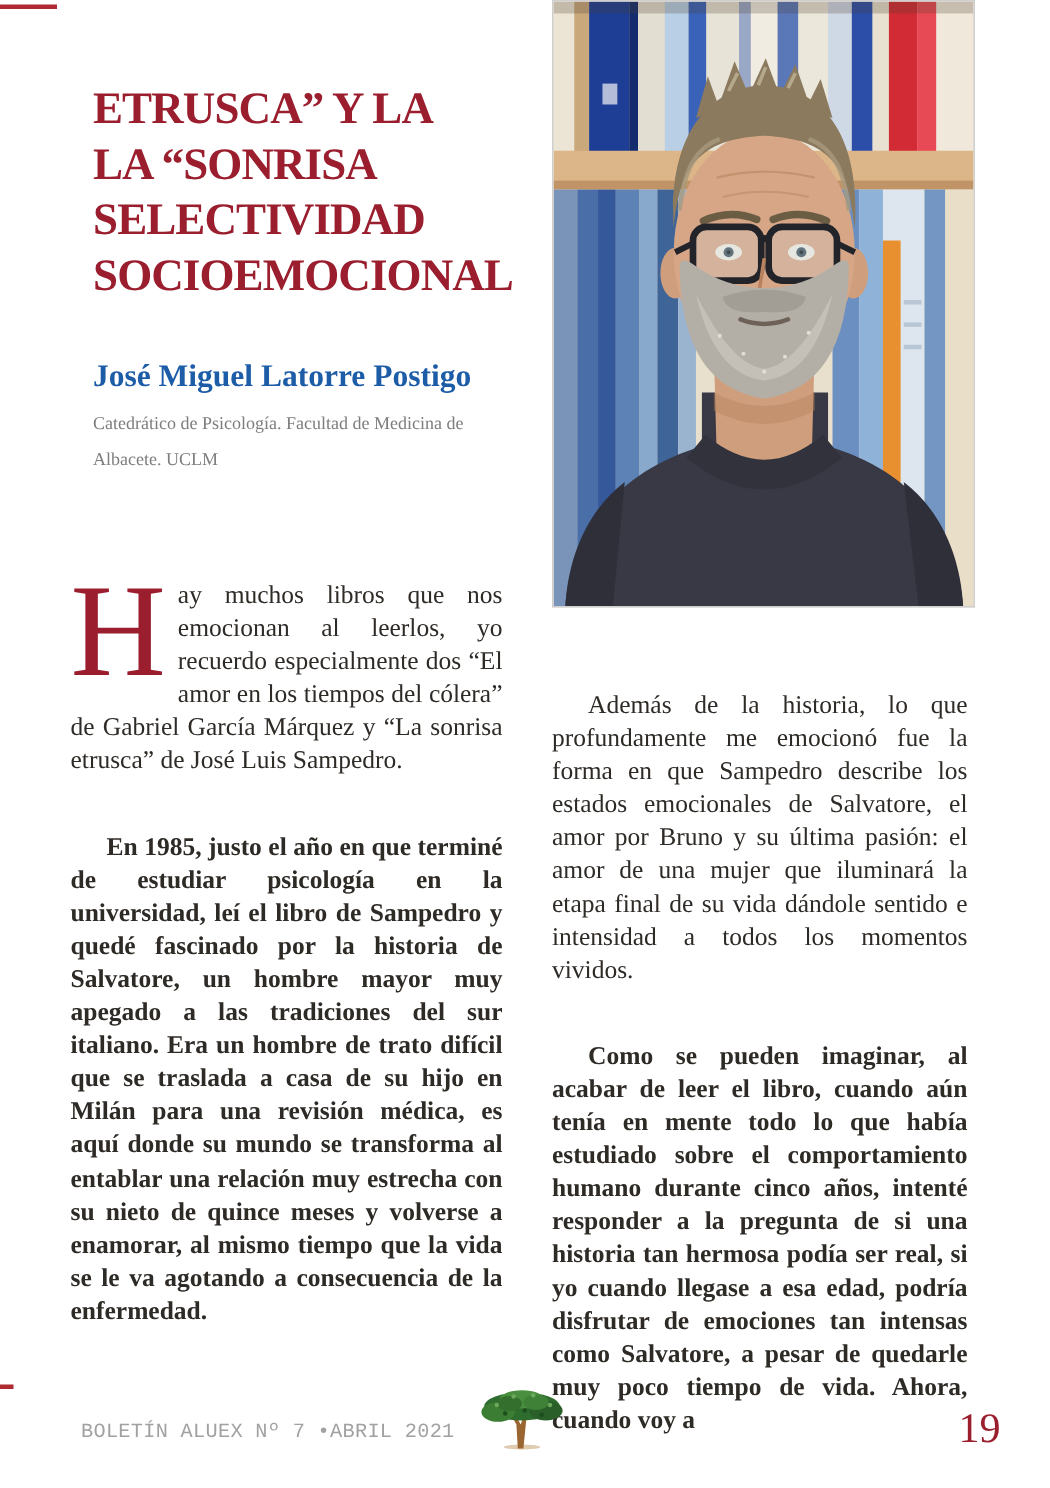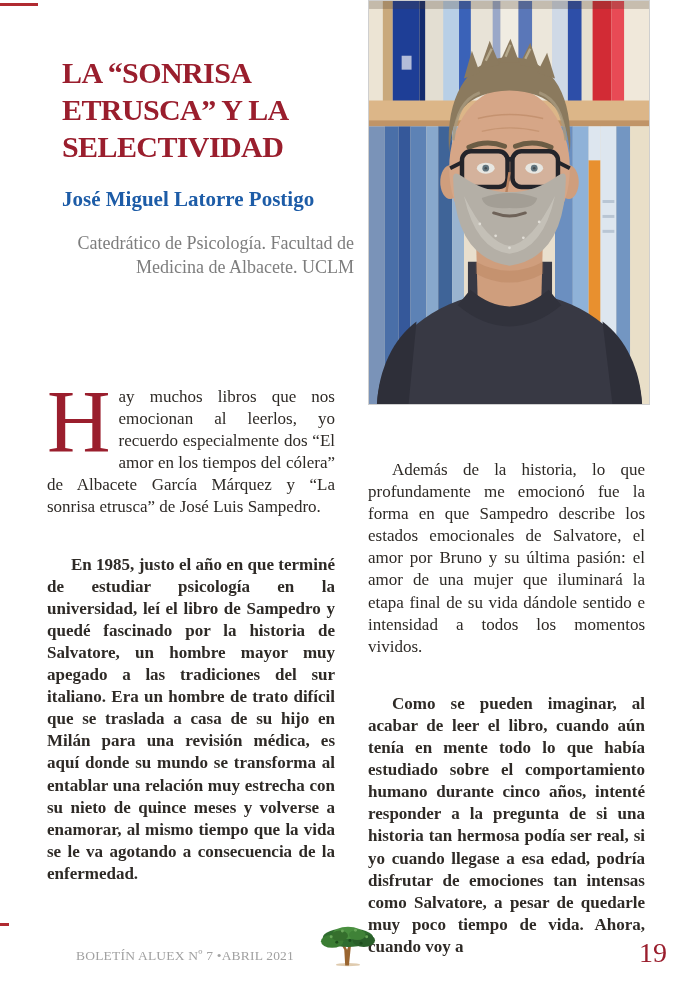--- a/index.html
+++ b/index.html
@@ -20,33 +20,32 @@
   .header { position:absolute; left:62px; top:54px; width:300px; }
   .title {
     color:#9a1e2d;
     font-weight:bold;
     font-size:30px;
     line-height:37px;
     letter-spacing:-0.6px;
   }
   .title-line { display:block; }
   .author {
-    margin-top:21px;
+    margin-top:35px;
     color:#1d5ca7;
     font-size:21px;
     font-weight:bold;
     line-height:26px;
   }
   .affiliation {
-    margin-top:19px;
+    margin-top:7px;
     color:#7d7d7d;
-    font-size:18px;
+    font-size:12px;
     line-height:24px;
     width:292px;
-    text-align:right;
   }
 
   
   .photo-frame {
     position:absolute; left:368px; top:0;
     width:282px; height:405px;
     border:1px solid #cfcfcf;
     box-sizing:border-box;
     overflow:hidden;
     background:#e8dfd0;
@@ -70,22 +69,22 @@
   .dropcap {
     float:left;
     color:#9a1e2d;
     font-size:88px;
     line-height:66px;
     padding:3px 8px 0 0;
   }
 
   
   .footer-text {
-    position:absolute; left:76px; top:948px;
-    font-family:Liberation Serif, serif;
+    position:absolute; left:54px; top:948px;
+    font-family:Liberation Mono, monospace;
     font-size:13.5px;
     letter-spacing:0.2px;
     color:#a1a1a1;
   }
   .tree { position:absolute; left:320px; top:925px; width:56px; height:42px; }
   .tree svg { display:block; width:100%; height:100%; }
   .page-number {
     position:absolute; right:33px; top:936px;
     color:#9a1e2d;
     font-size:28px;
@@ -95,23 +94,24 @@
 </head>
 <body>
 
 <div class="page">
 
   <div class="trim-top"></div>
   <div class="trim-bottom"></div>
 
   <div class="header">
     <h1 class="title" style="margin:0;">
+      <span class="title-line">ETRUSCA” Y LA</span>
       <span class="title-line">LA “SONRISA</span>
-      <span class="title-line">ETRUSCA” Y LA</span>
       <span class="title-line">SELECTIVIDAD</span>
+      <span class="title-line">SOCIOEMOCIONAL</span>
     </h1>
     <div class="author">José Miguel Latorre Postigo</div>
     <div class="affiliation">Catedrático de Psicología. Facultad de Medicina de Albacete. UCLM</div>
   </div>
 
   <div class="photo-frame">
     <svg viewBox="0 0 283 405" preserveAspectRatio="none">
 
       <rect x="0" y="0" width="283" height="405" fill="#e9dfcd"></rect>
 
@@ -215,21 +215,21 @@
       <circle cx="112" cy="224" r="1.4" fill="#e0ddd6"></circle>
       <circle cx="128" cy="236" r="1.4" fill="#e0ddd6"></circle>
       <circle cx="156" cy="238" r="1.4" fill="#e0ddd6"></circle>
       <circle cx="172" cy="222" r="1.4" fill="#e0ddd6"></circle>
       <circle cx="142" cy="248" r="1.4" fill="#e0ddd6"></circle>
     </svg>
   </div>
 
   <div class="col col-left">
     <p>
-      <span class="dropcap">H</span><span>ay muchos libros que nos emocionan al leerlos, yo recuerdo especialmente dos “El amor en los tiempos del cólera” de Albacete García Márquez y “La sonrisa etrusca” de José Luis Sampedro.</span>
+      <span class="dropcap">H</span><span>ay muchos libros que nos emocionan al leerlos, yo recuerdo especialmente dos “El amor en los tiempos del cólera” de Gabriel García Márquez y “La sonrisa etrusca” de José Luis Sampedro.</span>
     </p>
     <p class="indent">En 1985, justo el año en que terminé de estudiar psicología en la universidad, leí el libro de Sampedro y quedé fascinado por la historia de Salvatore, un hombre mayor muy apegado a las tradiciones del sur italiano. Era un hombre de trato difícil que se traslada a casa de su hijo en Milán para una revisión médica, es aquí donde su mundo se transforma al entablar una relación muy estrecha con su nieto de quince meses y volverse a enamorar, al mismo tiempo que la vida se le va agotando a consecuencia de la enfermedad.</p>
   </div>
 
   <div class="col col-right">
     <p class="indent">Además de la historia, lo que profundamente me emocionó fue la forma en que Sampedro describe los estados emocionales de Salvatore, el amor por Bruno y su última pasión: el amor de una mujer que iluminará la etapa final de su vida dándole sentido e intensidad a todos los momentos vividos.</p>
     <p class="indent">Como se pueden imaginar, al acabar de leer el libro, cuando aún tenía en mente todo lo que había estudiado sobre el comportamiento humano durante cinco años, intenté responder a la pregunta de si una historia tan hermosa podía ser real, si yo cuando llegase a esa edad, podría disfrutar de emociones tan intensas como Salvatore, a pesar de quedarle muy poco tiempo de vida. Ahora, cuando voy a</p>
   </div>
 
   <div class="footer-text">BOLETÍN ALUEX Nº 7 •ABRIL 2021</div>

